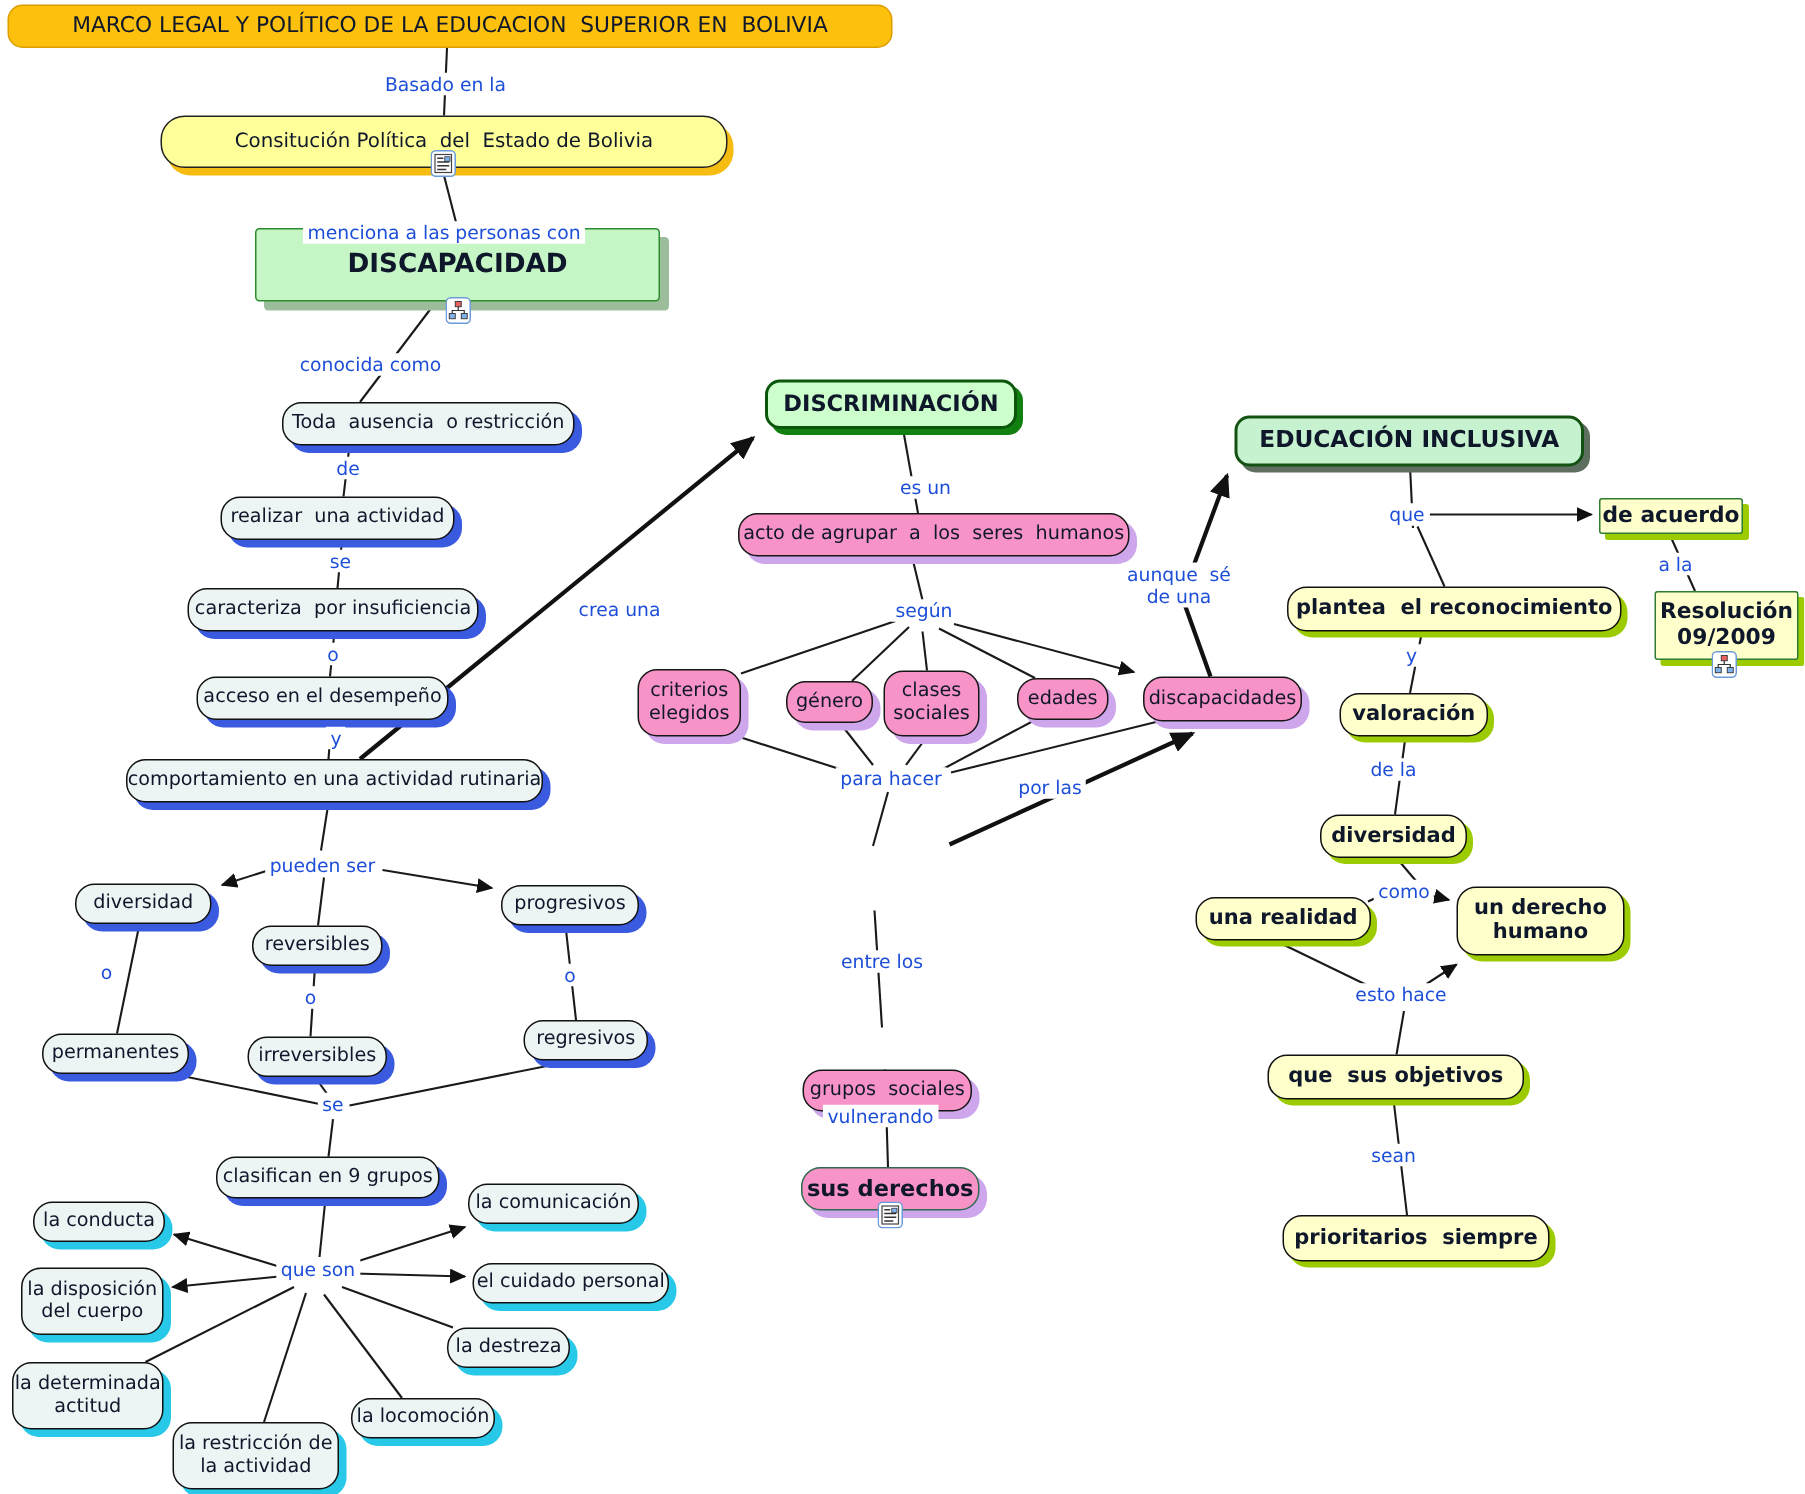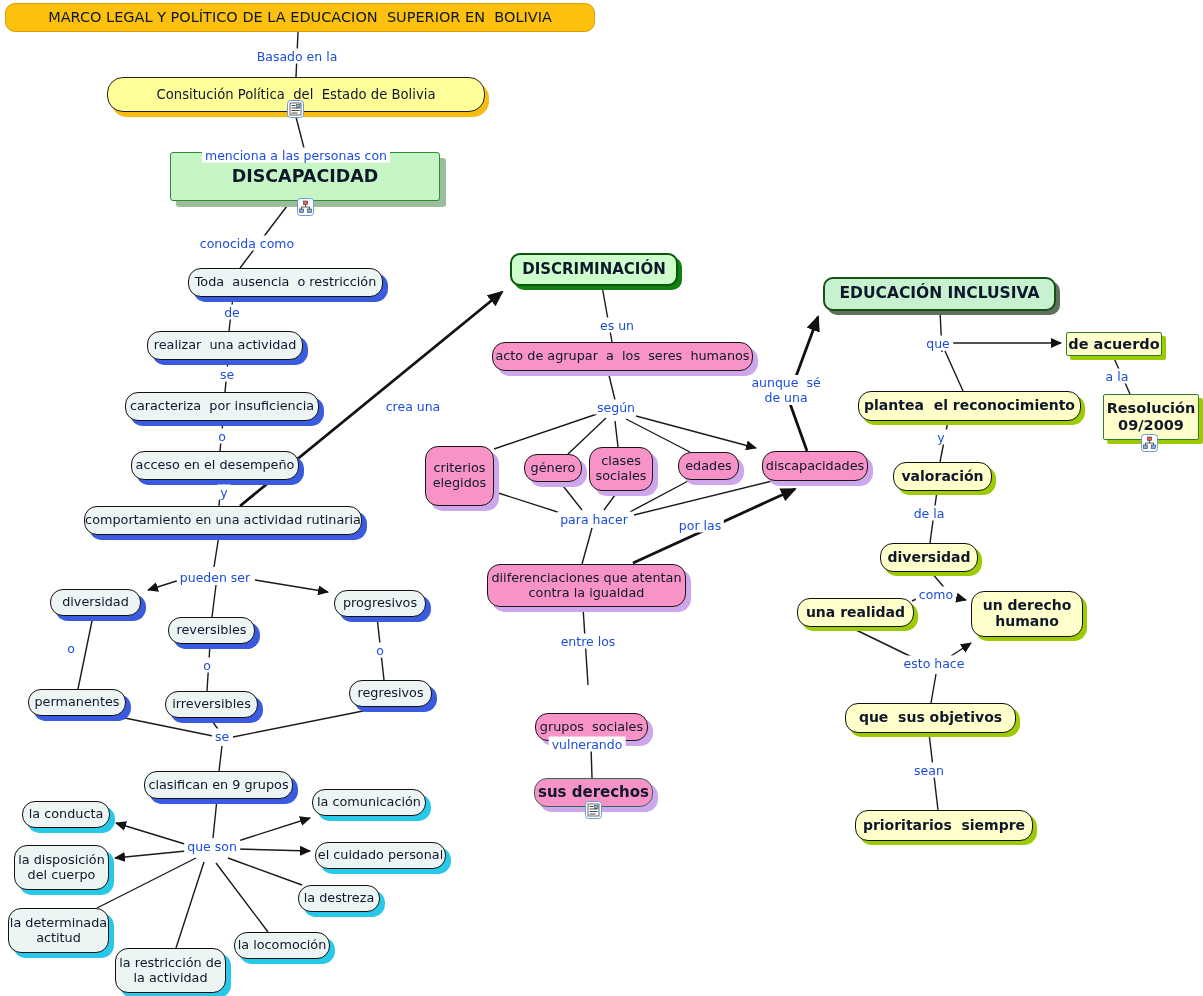--- a/index.html
+++ b/index.html
@@ -127,26 +127,25 @@
   <div class="node cyan" style="left:22px;top:801px;width:88px;height:27px;">la conducta</div>
   <div class="node cyan" style="left:312px;top:789px;width:114px;height:27px;">la comunicación</div>
   <div class="node cyan" style="left:14px;top:845px;width:95px;height:45px;">la disposición del cuerpo</div>
   <div class="node cyan" style="left:315px;top:842px;width:131px;height:27px;">el cuidado personal</div>
   <div class="node cyan" style="left:286px;top:885px;width:82px;height:27px;margin-left:12px;">la destreza</div>
   <div class="node cyan" style="left:8px;top:908px;width:101px;height:45px;">la determinada actitud</div>
   <div class="node cyan" style="left:234px;top:932px;width:96px;height:27px;">la locomoción</div>
   <div class="node cyan" style="left:115px;top:948px;width:111px;height:45px;">la restricción de la actividad</div>
   <div class="node greenround" style="left:510px;top:253px;width:168px;height:33px;">DISCRIMINACIÓN</div>
   <div class="node pink" style="left:492px;top:342px;width:261px;height:29px;">acto de agrupar  a  los  seres  humanos</div>
-  <div class="node pink" style="left:425px;top:446px;width:69px;height:60px;">criterios elegidos</div>
+  <div class="node pink" style="left:425px;top:446px;width:69px;height:45px;">criterios elegidos</div>
   <div class="node pink" style="left:524px;top:454px;width:58px;height:28px;">género</div>
   <div class="node pink" style="left:589px;top:447px;width:64px;height:44px;">clases sociales</div>
   <div class="node pink" style="left:678px;top:452px;width:61px;height:28px;">edades</div>
   <div class="node pink" style="left:762px;top:451px;width:106px;height:30px;">discapacidades</div>
-  <div class="node pink" style="left:487px;top:564px;width:199px;height:43px;">diiferenciaciones que atentan contra la igualdad</div>
   <div class="node pink" style="left:535px;top:685px;width:113px;height:28px;margin-top:28px;">grupos  sociales</div>
   <div class="node pinkg" style="left:534px;top:778px;width:119px;height:29px;">sus derechos</div>
   <div class="node mintround" style="left:823px;top:277px;width:233px;height:34px;">EDUCACIÓN INCLUSIVA</div>
   <div class="node pyrect" style="left:1066px;top:332px;width:96px;height:24px;">de acuerdo</div>
   <div class="node pyrect" style="left:1103px;top:394px;width:96px;height:46px;">Resolución 09/2009</div>
   <div class="node pyround" style="left:858px;top:391px;width:223px;height:30px;">plantea  el reconocimiento</div>
   <div class="node pyround" style="left:893px;top:462px;width:99px;height:29px;">valoración</div>
   <div class="node pyround" style="left:880px;top:543px;width:98px;height:29px;">diversidad</div>
   <div class="node pyround" style="left:797px;top:598px;width:117px;height:29px;">una realidad</div>
   <div class="node pyround" style="left:971px;top:591px;width:112px;height:46px;">un derecho humano</div>

